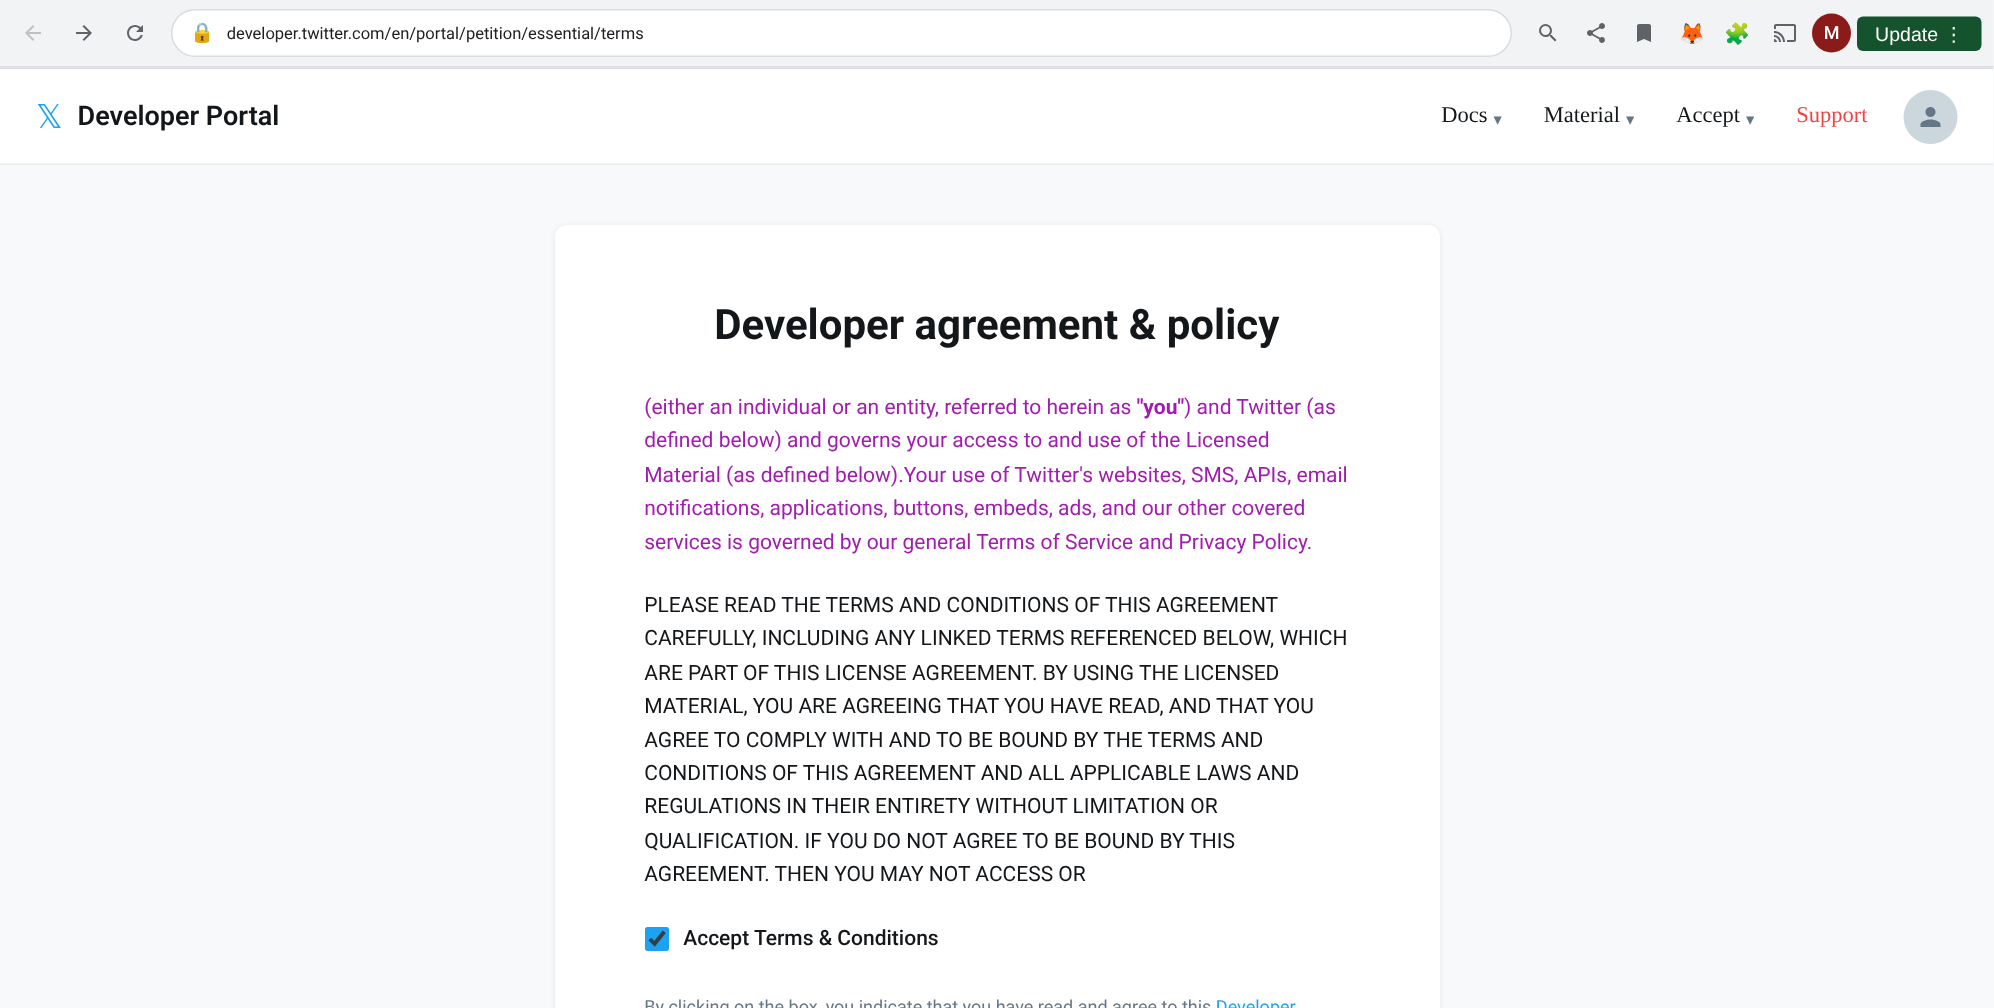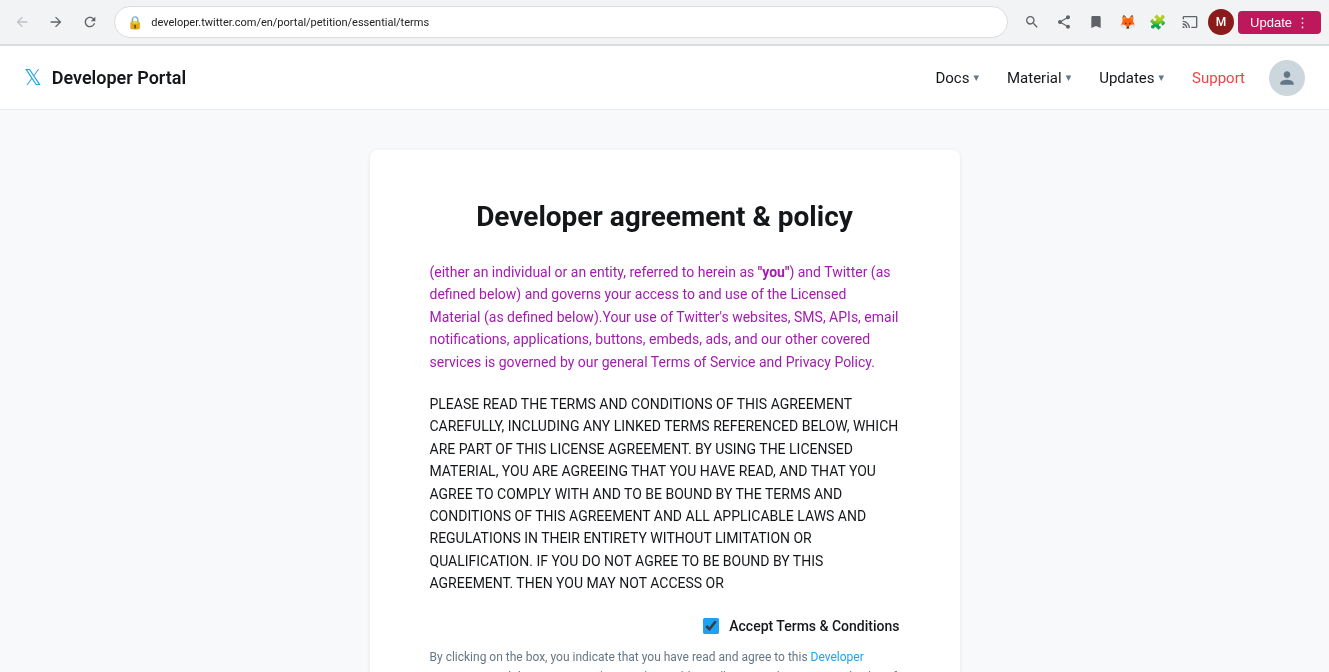--- a/index.html
+++ b/index.html
@@ -89,21 +89,21 @@
       border-radius: 50%;
       cursor: pointer;
       display: flex;
       align-items: center;
       justify-content: center;
       color: #5f6368;
       font-size: 16px;
     }
 
     .update-btn {
-      background: #be185d;
+      background: #14532d;
       color: white;
       border: none;
       border-radius: 4px;
       padding: 4px 12px;
       font-size: 13px;
       cursor: pointer;
       display: flex;
       align-items: center;
       gap: 4px;
     }
@@ -161,28 +161,29 @@
 
     .navbar-nav {
       display: flex;
       align-items: center;
       gap: 4px;
       margin-left: auto;
     }
 
     .nav-item {
       display: flex;
-      align-items: center;
+      align-items: flex-end;
       gap: 4px;
       padding: 8px 12px;
       font-size: 15px;
       color: #14171a;
       cursor: pointer;
       border-radius: 4px;
       text-decoration: none;
+      font-family: Liberation Serif, serif;
     }
 
     .nav-chevron {
       font-size: 11px;
       color: #657786;
     }
 
     .nav-support {
       padding: 8px 12px;
       font-size: 15px;
@@ -242,22 +243,21 @@
       color: #14171a;
       text-transform: uppercase;
       font-weight: 400;
       margin-bottom: 24px;
     }
 
     .checkbox-row {
       display: flex;
       align-items: center;
       gap: 10px;
-      margin-bottom: 14px;
-      justify-content: flex-end;
+      margin-bottom: 28px;
     }
 
     .terms-checkbox {
       width: 16px;
       height: 16px;
       accent-color: #1da1f2;
       cursor: pointer;
     }
 
     .checkbox-label {
@@ -350,21 +350,21 @@
   <div class="navbar-nav">
     <a class="nav-item">
       <span>Docs</span>
       <span class="nav-chevron">▾</span>
     </a>
     <a class="nav-item">
       <span>Material</span>
       <span class="nav-chevron">▾</span>
     </a>
     <a class="nav-item">
-      <span>Updates</span>
+      <span>Accept</span>
       <span class="nav-chevron">▾</span>
     </a>
     <a class="nav-item nav-support">
       <span>Support</span>
     </a>
     <div class="nav-user-avatar">
       <svg width="20" height="20" viewBox="0 0 24 24" fill="currentColor">
           <path d="M12 12c2.21 0 4-1.79 4-4s-1.79-4-4-4-4 1.79-4 4 1.79 4 4 4zm0 2c-2.67 0-8 1.34-8 4v2h16v-2c0-2.66-5.33-4-8-4z"></path>
         </svg>
     </div>

